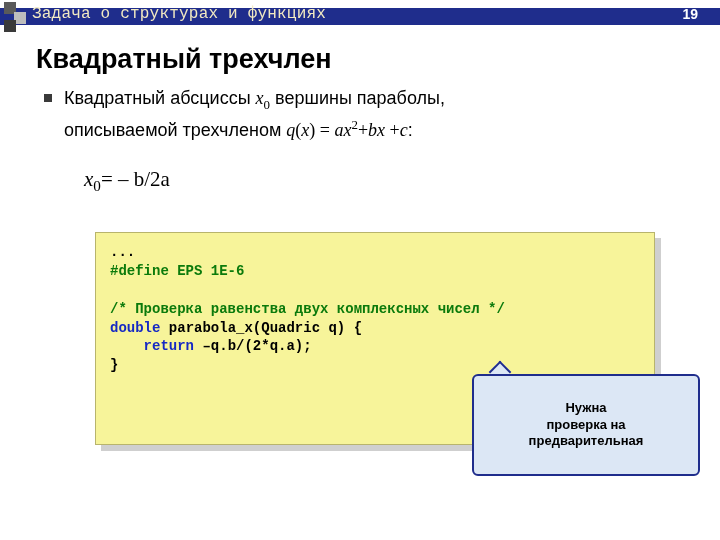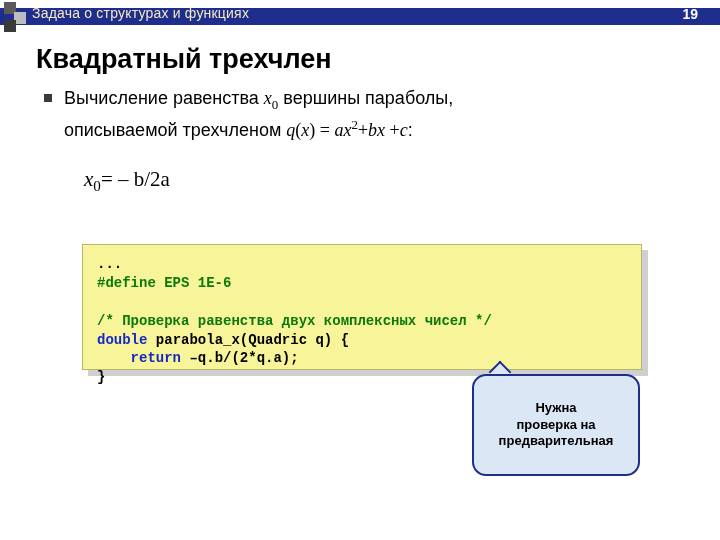--- a/index.html
+++ b/index.html
@@ -2,49 +2,49 @@
 <html><head>
 <meta charset="utf-8">
 <style>
   * { box-sizing: border-box; }
   body { margin: 0; font-family: Arial, Helvetica, sans-serif; background: #fff; color: #000; }
   .slide { width: 720px; height: 540px; position: relative; overflow: hidden; }
 
   
   .hdr { position: relative; height: 30px; }
   .hdr-blue { position: absolute; left: 0; top: 8px; height: 17px; right: 0; background: #1f2d8c; }
-  .hdr-title { position: absolute; left: 32px; top: 5px; color: #f2eac2; font-size: 14px; letter-spacing: .2px; }
+  .hdr-title { position: absolute; left: 32px; top: 5px; color: #f2eac2; font-size: 16px; letter-spacing: .2px; font-family: Liberation Mono, monospace; }
   .hdr-num   { position: absolute; right: 22px; top: 6px; color: #fff; font-weight: bold; font-size: 14px; }
   .sq { position: absolute; width: 12px; height: 12px; }
   .sq1 { left: 4px;  top: 2px;  background: #5a5a5a; }
   .sq2 { left: 14px; top: 12px; background: #bdbdbd; }
   .sq3 { left: 4px;  top: 20px; background: #3a3a3a; }
 
   
   .title { padding: 14px 8px 2px 36px; font-size: 27px; font-weight: bold; }
 
   
   .bullets { padding: 8px 44px 0 44px; }
   .b-row { display: flex; align-items: flex-start; gap: 12px; }
   .b-sq { width: 8px; height: 8px; background: #3a3a3a; margin-top: 9px; flex: none; }
   .b-text { font-size: 18px; line-height: 1.55; }
   .math-i { font-family: "Times New Roman", serif; font-style: italic; }
   .sub { vertical-align: sub; font-size: 0.72em; font-style: normal; }
   .eqline { margin-top: 18px; padding-left: 20px; font-family: "Times New Roman", serif; font-style: italic; font-size: 21px; }
 
   
-  .codewrap { position: absolute; left: 82px; top: 232px; width: 560px; height: 126px; margin-top: 12px; }
+  .codewrap { position: absolute; left: 95px; top: 232px; width: 560px; height: 213px; }
   .code-shadow { position: absolute; inset: 6px -6px -6px 6px; background: #cfcfcf; }
   .code { position: absolute; inset: 0; background: #f7f49a; border: 1px solid #b8b46c; padding: 10px 14px; font-family: "Courier New", monospace; font-size: 14px; font-weight: bold; white-space: pre; line-height: 1.35; }
   .c-plain { color: #000; font-weight: bold; }
   .c-green { color: #0b7a0b; }
   .c-blue  { color: #1528c4; }
 
   
-  .callout { position: absolute; left: 472px; top: 374px; width: 168px; height: 102px; background: #dce7f5; border: 2.4px solid #1f2d8c; border-radius: 14px; text-align: center; display: flex; flex-direction: column; justify-content: center; padding: 6px 8px; }
+  .callout { position: absolute; left: 472px; top: 374px; width: 228px; height: 102px; background: #dce7f5; border: 2.4px solid #1f2d8c; border-radius: 6px; text-align: center; display: flex; flex-direction: column; justify-content: center; padding: 6px 8px; }
   .callout .line { font-size: 13px; font-weight: bold; line-height: 1.28; }
   .callout .tail { font-size: 13px; font-weight: bold; }
   .callout .cond { font-family: "Times New Roman", serif; font-style: italic; font-weight: bold; }
   .stem { position: absolute; left: 492px; top: 364px; width: 16px; height: 16px; border-left: 2.4px solid #1f2d8c; border-top: 2.4px solid #1f2d8c; background: #dce7f5; transform: rotate(45deg); }
 </style>
 </head>
 <body>
 
 <div class="slide">
 
@@ -56,21 +56,21 @@
     <div class="hdr-title">Задача о структурах и функциях</div>
     <div class="hdr-num">19</div>
   </div>
 
   <div class="title">Квадратный трехчлен</div>
 
   <div class="bullets">
     <div class="b-row">
       <div class="b-sq"></div>
       <div class="b-text">
-        <span>Вычисление равенства </span><span class="math-i"><span>x</span><span class="sub">0</span></span><span> вершины параболы,</span><br>
+        <span>Квадратный абсциссы </span><span class="math-i"><span>x</span><span class="sub">0</span></span><span> вершины параболы,</span><br>
         <span>описываемой трехчленом </span><span class="math-i"><span>q</span><span style="font-style:normal">(</span><span>x</span><span style="font-style:normal">) = </span><span>a</span><span>x</span><span style="font-style:normal;vertical-align:super;font-size:.72em">2</span><span style="font-style:normal">+</span><span>b</span><span>x</span><span style="font-style:normal"> +</span><span>c</span></span><span>:</span>
         <div class="eqline"><span>x</span><span class="sub" style="font-style:normal">0</span><span style="font-style:normal">=  – b/2a</span></div>
       </div>
     </div>
   </div>
 
   <div class="codewrap">
     <div class="code-shadow"></div>
     <div class="code"><span class="c-plain">...</span>
 <span class="c-green">#define EPS 1E-6</span>

